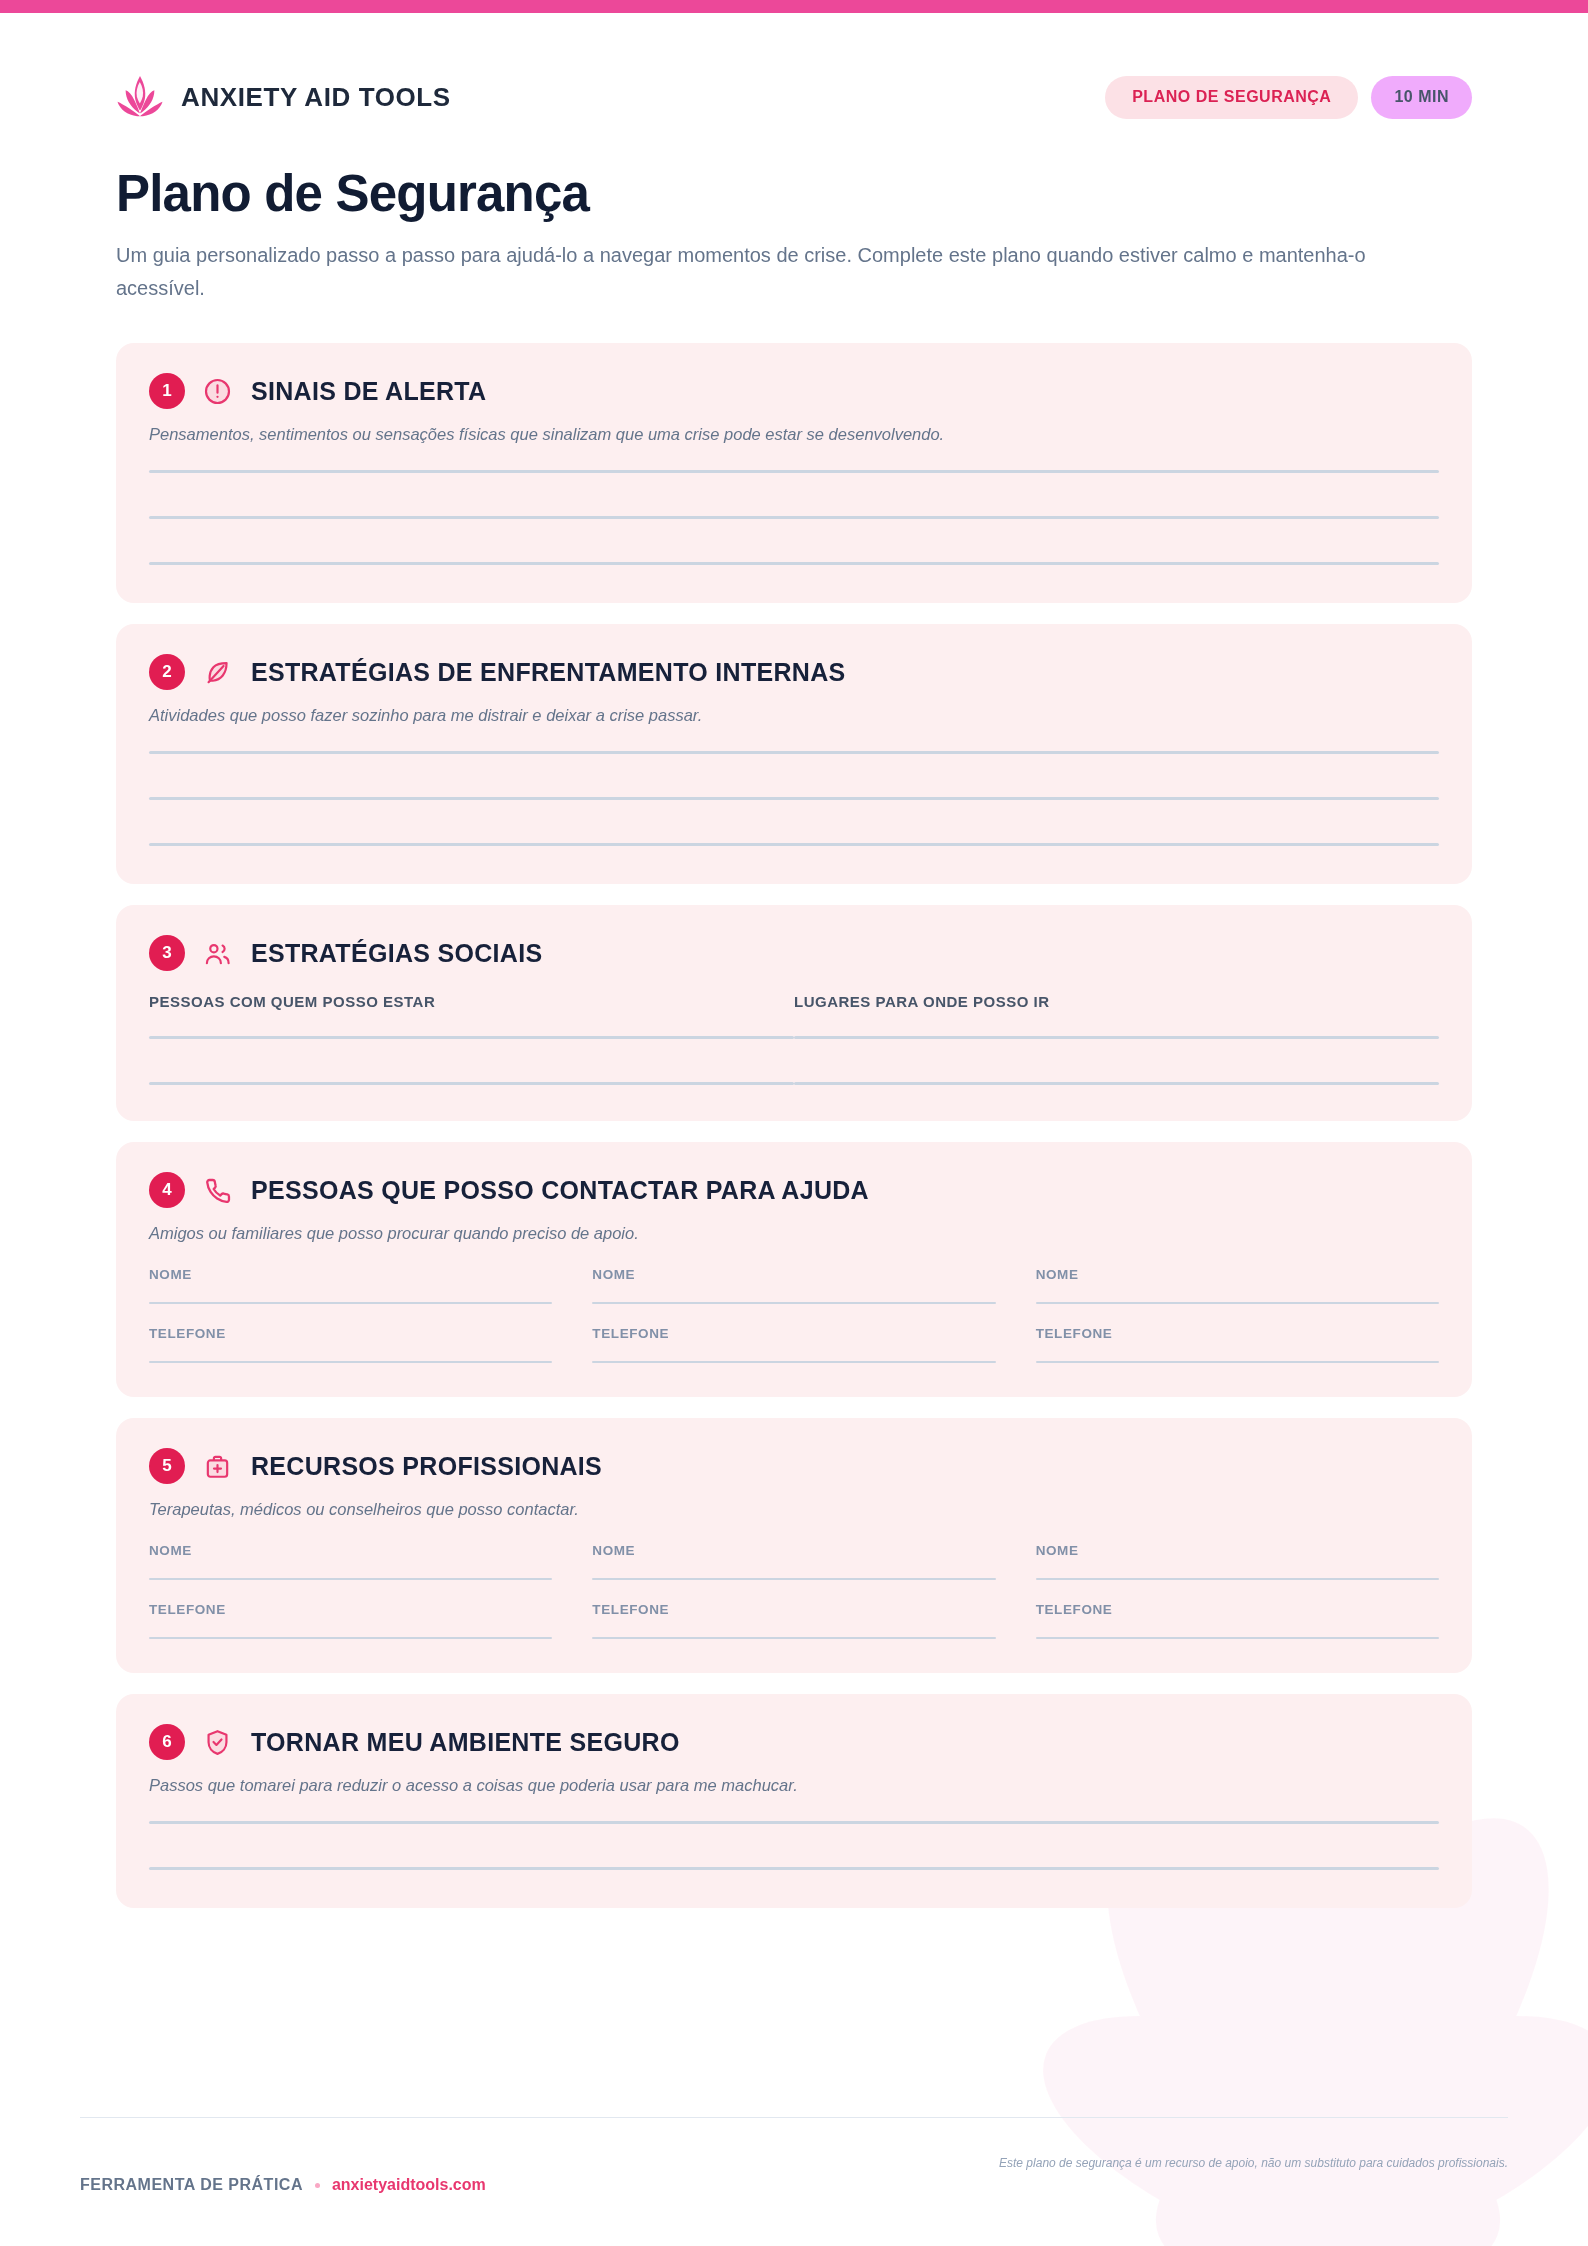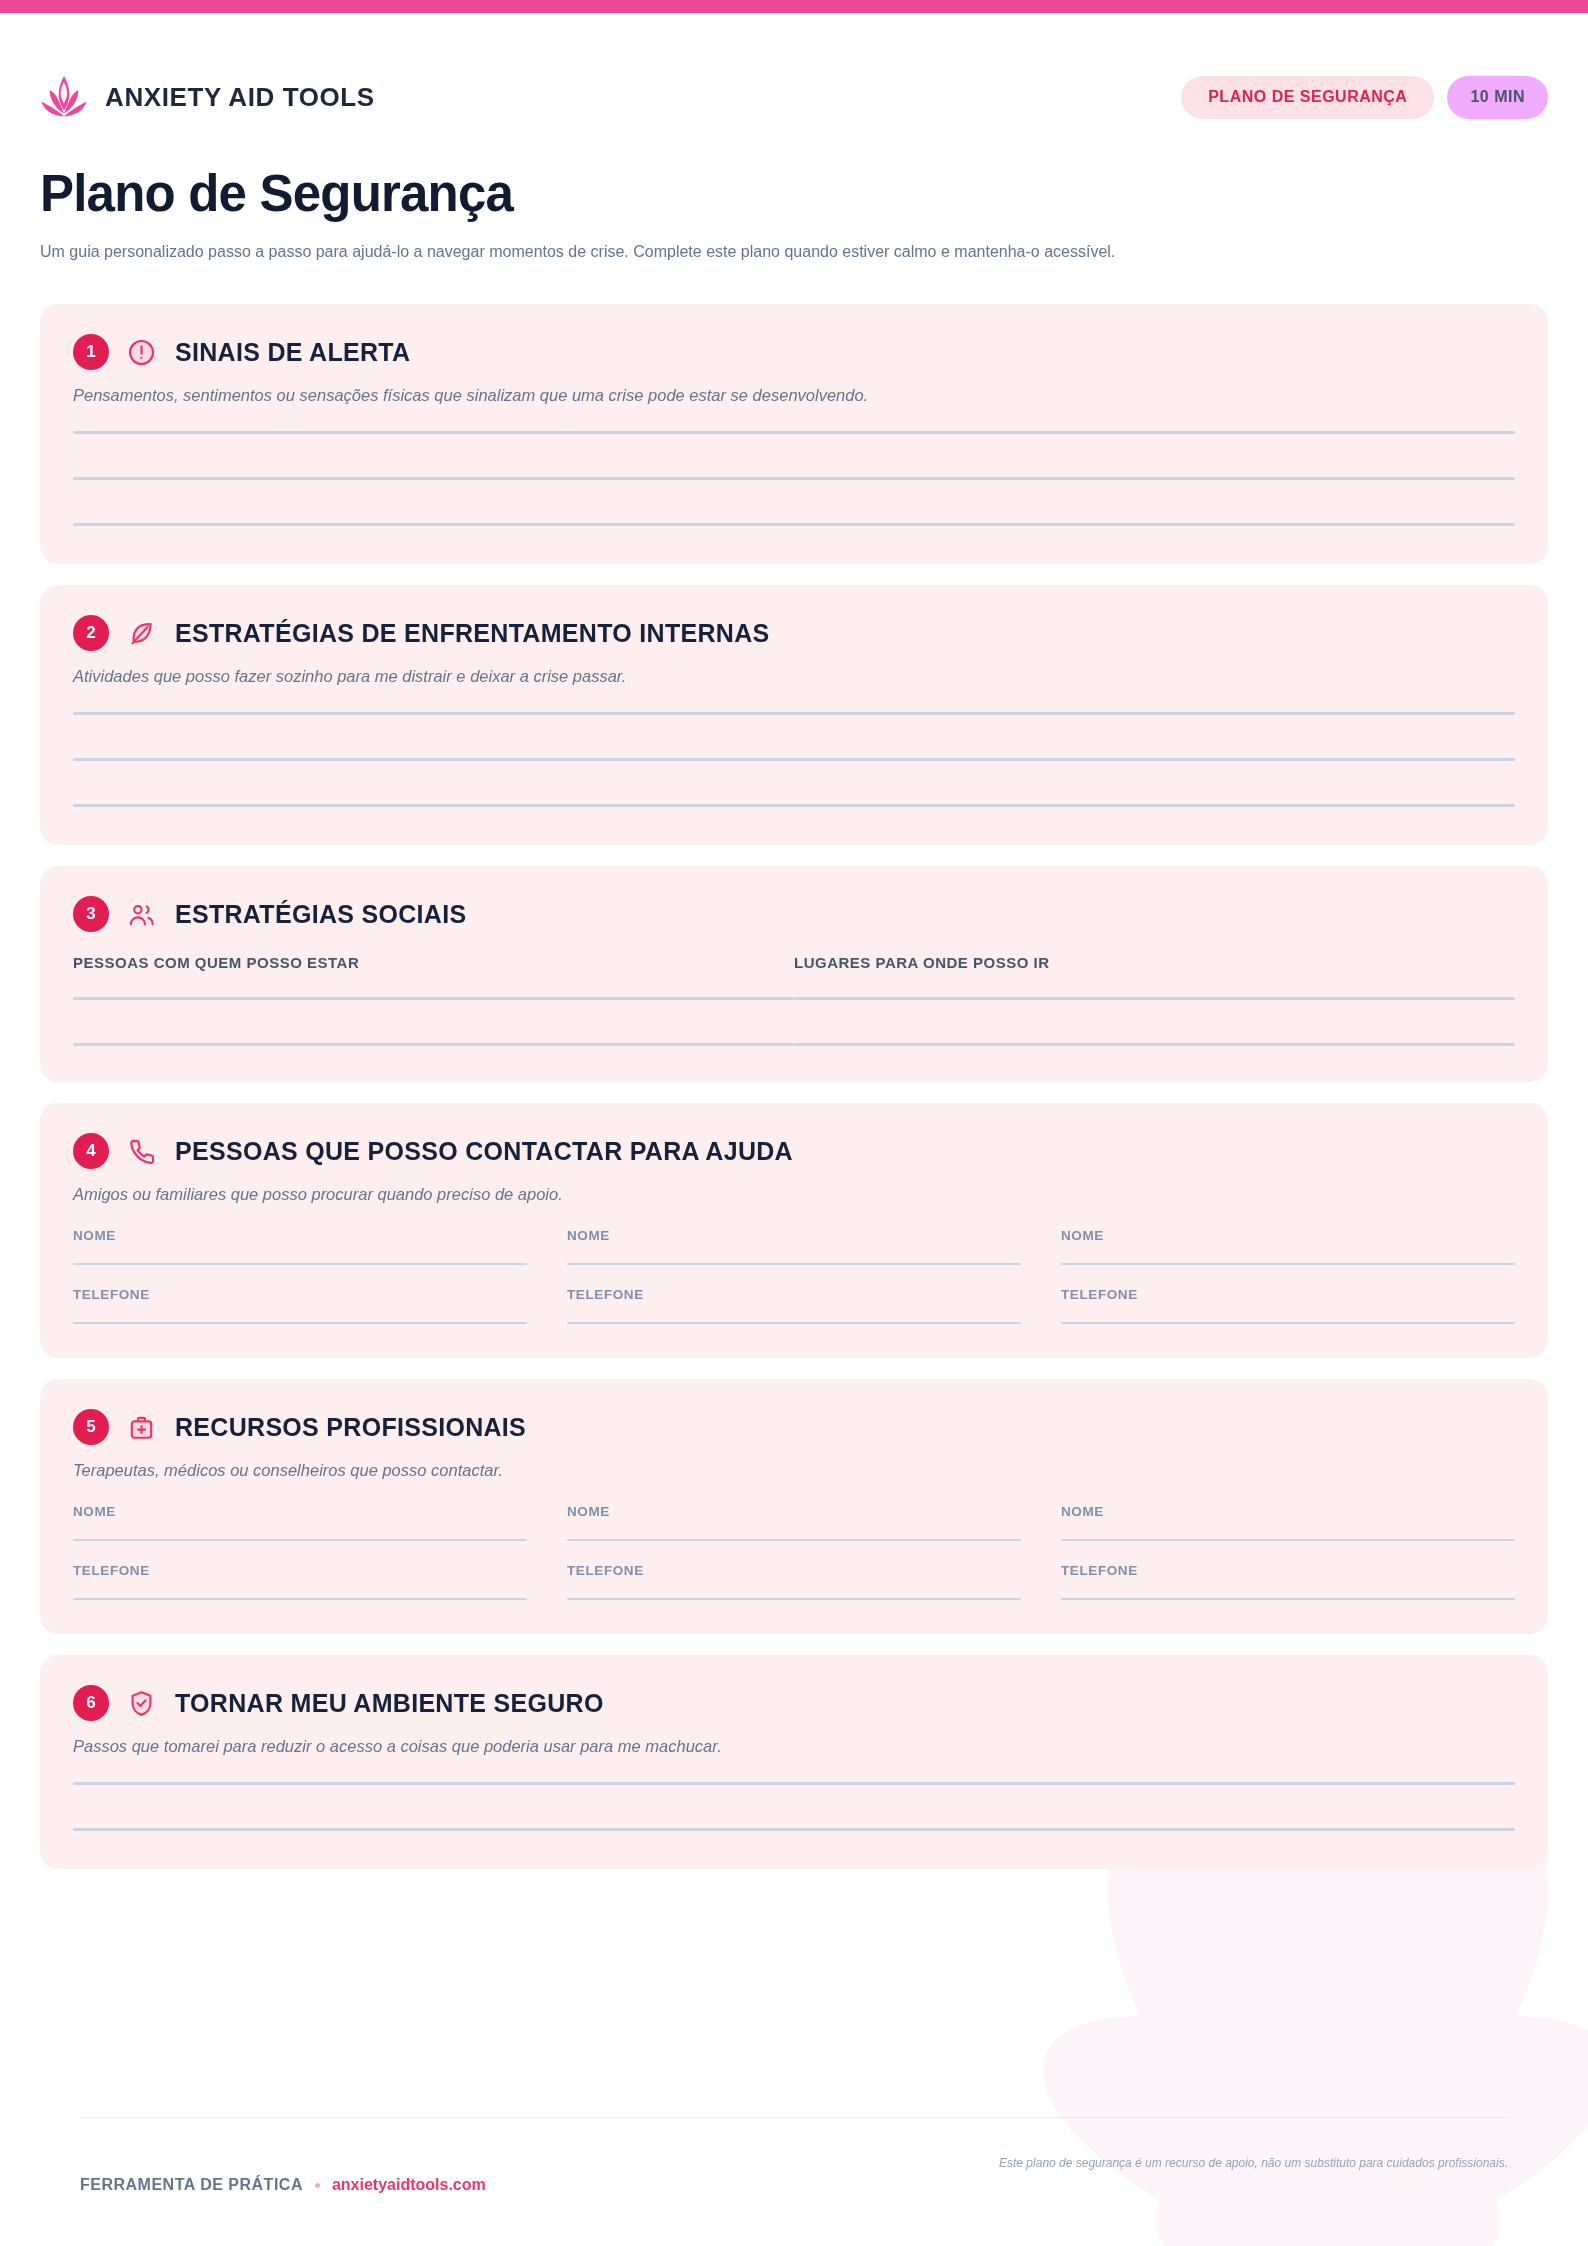--- a/index.html
+++ b/index.html
@@ -37,21 +37,21 @@
     width: 760px;
     height: 760px;
     opacity: 0.055;
     pointer-events: none;
     z-index: 0;
   }
 
   .content {
     position: relative;
     z-index: 2;
-    padding: 0 40px;
+    padding: 0 116px;
   }
 
   
   .header {
     display: flex;
     align-items: center;
     justify-content: space-between;
     height: 70px;
     margin-top: 62px;
   }
@@ -86,21 +86,21 @@
   
   .page-title {
     margin-top: 32px;
     font-size: 51px;
     font-weight: bold;
     color: #111C33;
     letter-spacing: -0.8px;
   }
   .page-desc {
     margin-top: 16px;
-    font-size: 16px;
+    font-size: 20px;
     line-height: 1.63;
     color: #64748B;
     max-width: 1260px;
   }
 
   
   .sections { margin-top: 39px; }
   .card {
     background: #FDEFF0;
     border-radius: 18px;

